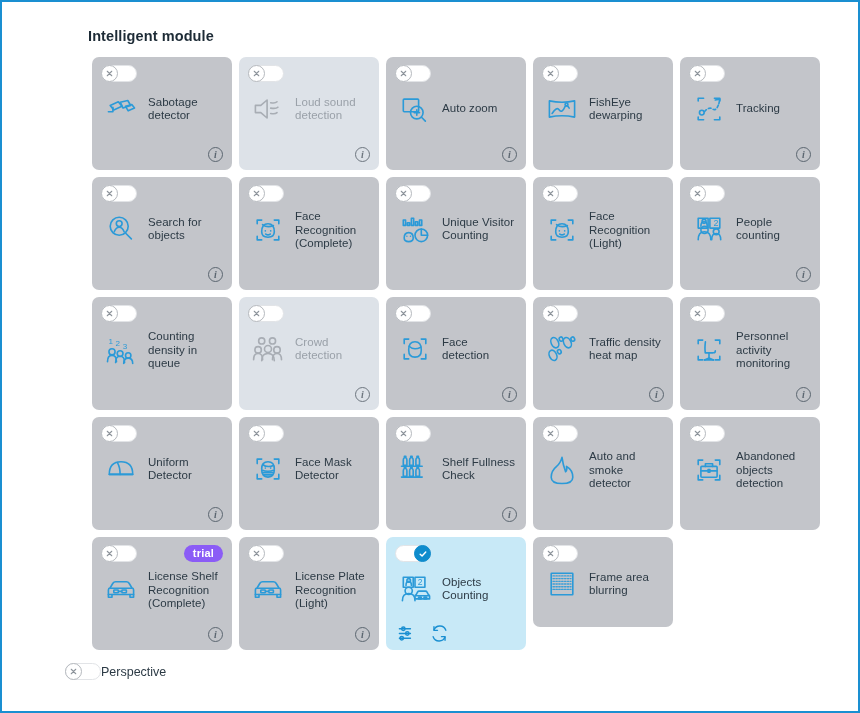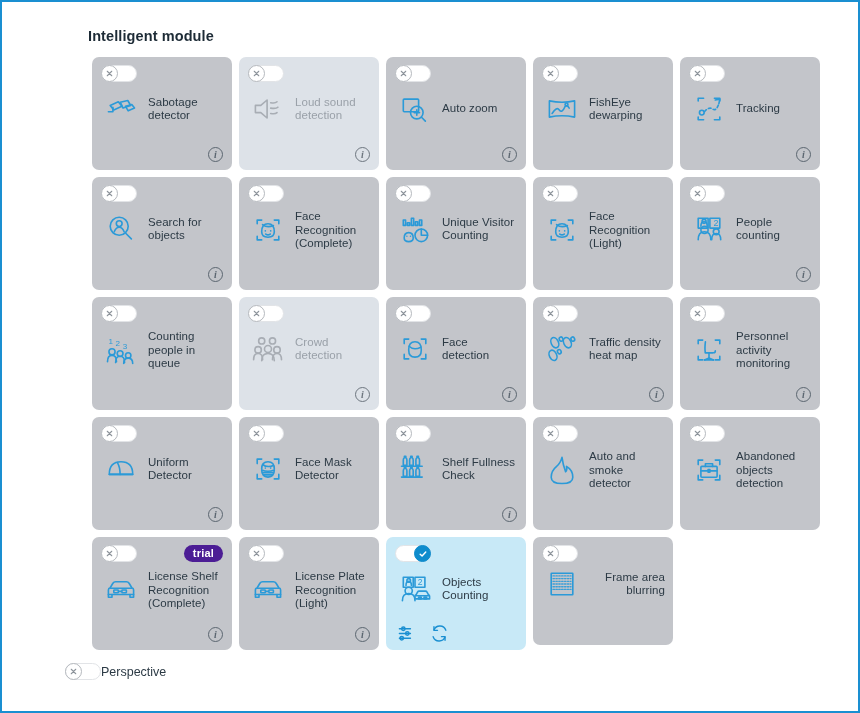--- a/index.html
+++ b/index.html
@@ -42,21 +42,21 @@
   .card {
     position: relative;
     width: 140px;
     height: 113px;
     border-radius: 7px;
     background: #c3c5ca;
     flex: 0 0 140px;
   }
   .card.disabled { background: #dde2e8; }
   .card.active   { background: #c8e9f7; }
-  .card.short    { height: 108px; text-align: right; }
+  .card.short    { height: 90px; }
 
   
   .toggle {
     position: absolute;
     left: 9px; top: 8px;
     width: 36px; height: 17px;
     border-radius: 9px;
     background: #ffffff;
     border: 1px solid #e2e4e7;
   }
@@ -76,21 +76,21 @@
   }
   .toggle .knob svg { display: block; }
 
   
   .trial-badge {
     position: absolute;
     right: 9px; top: 8px;
     height: 17px;
     padding: 0 9px;
     border-radius: 9px;
-    background: #4c1d95;
+    background: #8b5cf6;
     color: #ffffff;
     font-size: 11px;
     font-weight: bold;
     line-height: 17px;
     letter-spacing: 0.2px;
   }
 
   
   .card-body {
     position: absolute;
@@ -400,21 +400,21 @@
                 <text x="14" y="16" font-size="9" fill="currentColor" stroke="none" font-family="sans-serif">2</text>
                 <text x="22" y="19" font-size="9" fill="currentColor" stroke="none" font-family="sans-serif">3</text>
                 <circle cx="10" cy="22" r="3.4"></circle>
                 <path d="M5 33 q0 -7 5 -7 q5 0 5 7"></path>
                 <circle cx="19" cy="24" r="3.2"></circle>
                 <path d="M14 34 q0 -7 5 -7 q5 0 5 7"></path>
                 <circle cx="28" cy="26" r="3"></circle>
                 <path d="M23 35 q0 -6 5 -6 q5 0 5 6"></path>
               </svg>
             </div>
-            <div class="card-label">Counting people in queue</div>
+            <div class="card-label">Counting density in queue</div>
           </div>
         </div>
         <div class="card disabled">
           <div class="toggle">
             <div class="knob">
               <svg width="9" height="9" viewBox="0 0 10 10" fill="none" stroke="#8d949b" stroke-width="1.2" stroke-linecap="round">
                 <path d="M2.5 2.5 L7.5 7.5 M7.5 2.5 L2.5 7.5"></path>
               </svg>
             </div>
           </div>

